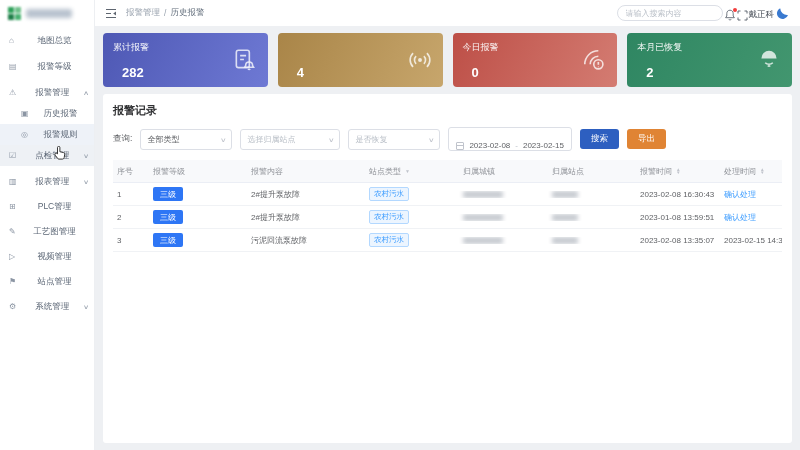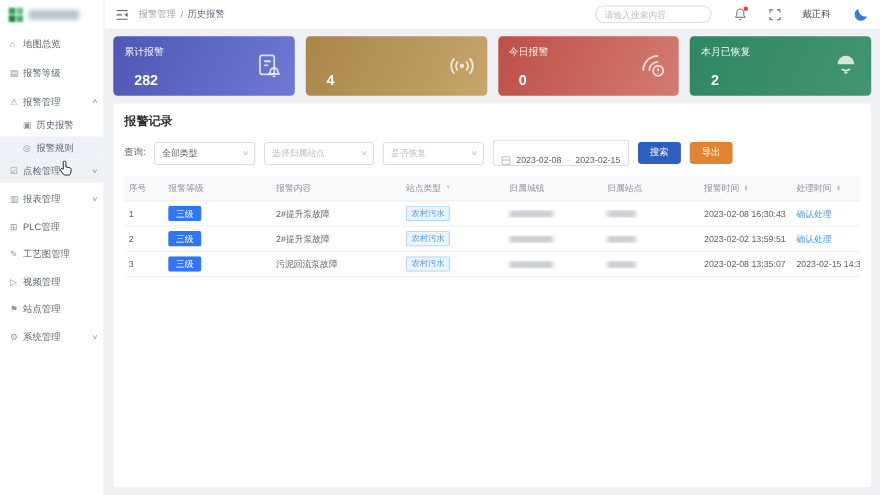--- a/index.html
+++ b/index.html
@@ -9,33 +9,33 @@
   
   .sidebar{position:absolute;left:0;top:0;width:95px;height:450px;background:#fff;
            border-right:1px solid #edeff2;z-index:3;}
   .logo{height:26px;display:flex;align-items:center;gap:5px;padding:0 8px;}
   .logo-px{display:grid;grid-template-columns:6px 6px;grid-template-rows:6px 6px;gap:1px;filter:blur(1px);}
   .logo-px i{display:block;}
   .logo-txt{width:46px;height:9px;border-radius:2px;background:#b9c3cf;filter:blur(2px);}
   .menu{margin-top:4px;}
   .m-item{display:flex;align-items:center;height:21px;padding:0 6px 0 9px;font-size:8.5px;color:#5c6776;cursor:pointer;}
   .m-item .mi{width:12px;font-size:8px;color:#8b95a3;flex:0 0 12px;}
-  .m-item .ml{flex:1;white-space:nowrap;overflow:hidden;}
+  .m-item .ml{flex:1;white-space:nowrap;overflow:hidden;text-align:center;}
   .m-item .chev{font-size:6px;color:#9aa3af;transform:scaleX(1.4);}
   .m-sub{padding-left:21px;}
   .m-active{background:#eef2f8;}
   .m-hover{background:#eef1f5;}
   .cursor{position:absolute;left:53px;top:146px;z-index:9;}
   
   .tophdr{position:absolute;left:95px;top:0;right:0;height:26px;background:#fff;display:flex;
           align-items:center;padding:0 10px;z-index:2;}
   .fold{display:flex;align-items:center;margin-right:9px;cursor:pointer;}
   .crumb{font-size:8.5px;color:#97a0ac;display:flex;gap:4px;align-items:center;}
   .crumb .c-last{color:#606c7a;}
-  .hdr-right{margin-left:auto;display:flex;align-items:center;gap:20px;}
+  .hdr-right{margin-left:auto;display:flex;align-items:flex-end;gap:1px;}
   .searchbox{width:106px;height:16px;border:1px solid #dcdfe6;border-radius:9px;font-size:8px;
              padding:0 8px;color:#606266;outline:none;background:#fff;}
   .searchbox::placeholder{color:#b9bfc7;}
   .bell{position:relative;display:flex;cursor:pointer;}
   .bell .dot{position:absolute;right:-1px;top:-1px;width:4px;height:4px;border-radius:50%;background:#f23c3c;}
   .uname{font-size:8.5px;color:#3c434d;}
   
   .content{position:absolute;left:95px;top:26px;right:0;bottom:0;padding:7px 8px;display:flex;flex-direction:column;}
   .cards{display:flex;gap:10px;}
   .card{flex:1;height:54px;border-radius:4px;position:relative;color:#fff;padding:8px 10px;cursor:pointer;}
@@ -317,21 +317,21 @@
           <span class="td c2">2#提升泵故障</span>
           <span class="td c3">
               <span class="tag">农村污水</span>
             </span>
           <span class="td c4">
               <span class="blurcell w40"></span>
             </span>
           <span class="td c5">
               <span class="blurcell w26"></span>
             </span>
-          <span class="td c6">2023-02-02 13:59:51</span>
+          <span class="td c6">2023-01-08 13:59:51</span>
           <span class="td c7 lnk">确认处理</span>
         </div>
 
         <div class="tr">
           <span class="td c0">3</span>
           <span class="td c1">
               <span class="badge">三级</span>
             </span>
           <span class="td c2">污泥回流泵故障</span>
           <span class="td c3">

